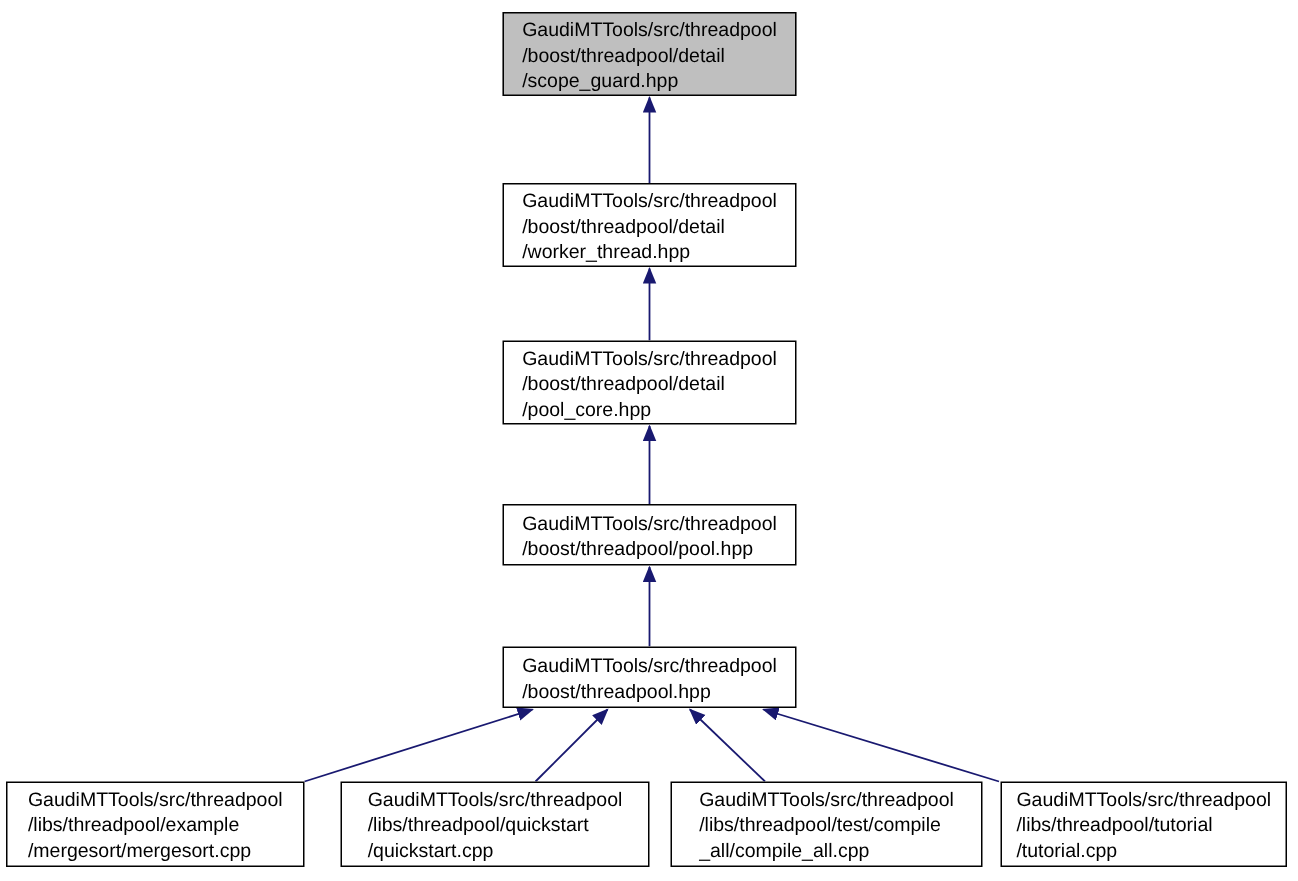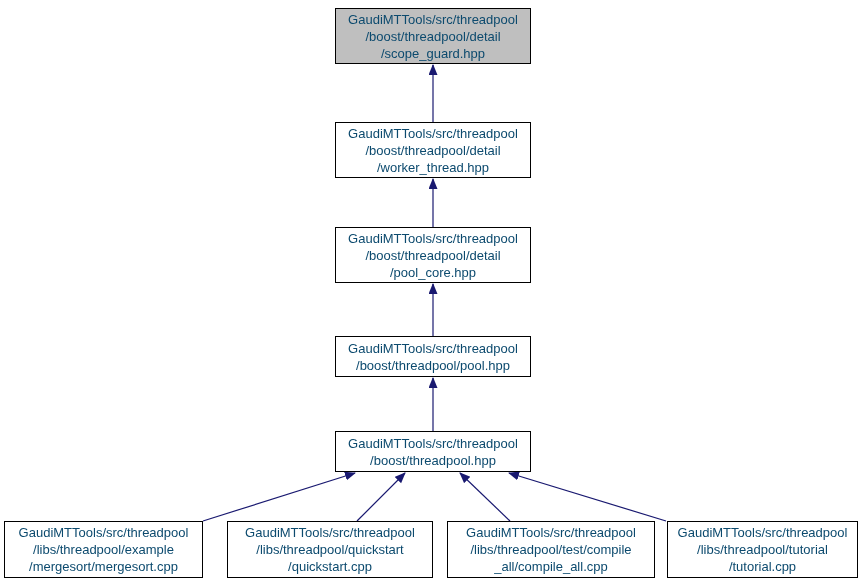--- a/index.html
+++ b/index.html
@@ -29,24 +29,23 @@
     border: 1px solid #000000;
     background: #ffffff;
     display: flex;
     align-items: center;
     justify-content: center;
     cursor: pointer;
   }
   .node-label {
     display: block;
     white-space: pre-line;
-    text-align: center;
     font-size: 13px;
     line-height: 17px;
-    color: #0c4a6e;
+    color: #000000;
   }
 </style>
 </head>
 <body>
 
 <div class="canvas">
 
   <svg id="edges-svg" class="edges-layer" width="865" height="587" xmlns="http://www.w3.org/2000/svg">
     <defs>
       <marker id="arrowhead" markerUnits="userSpaceOnUse" markerWidth="12" markerHeight="10" refX="10" refY="4.5" orient="auto">

